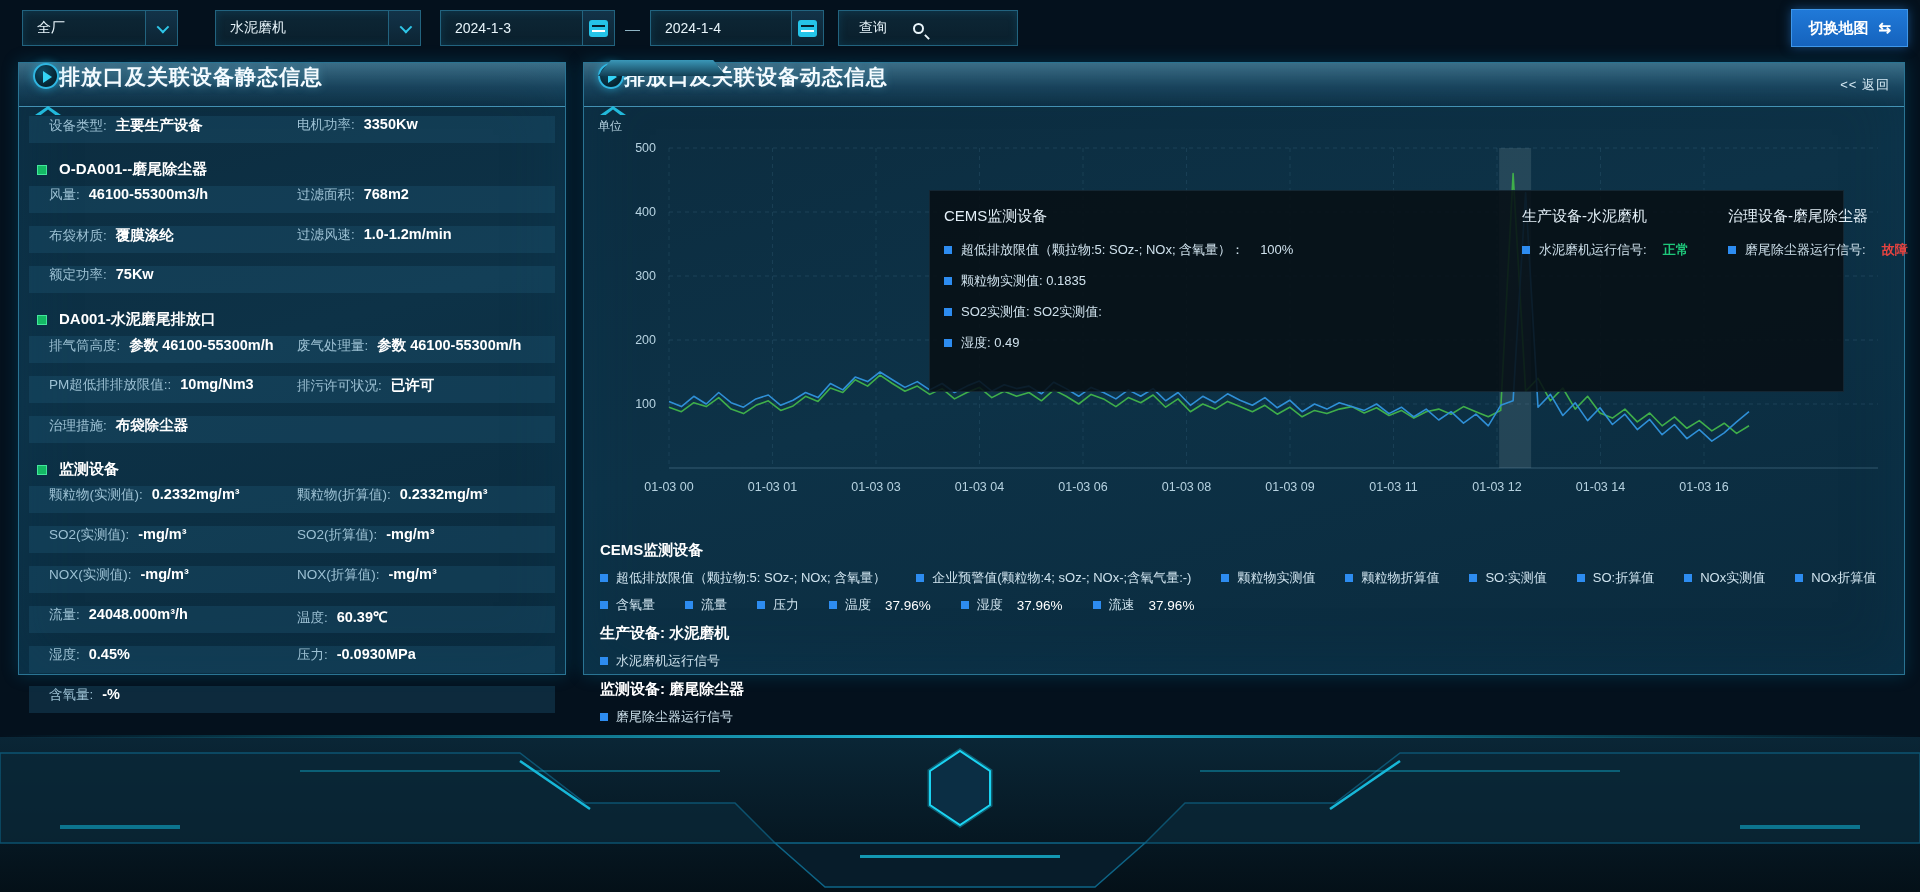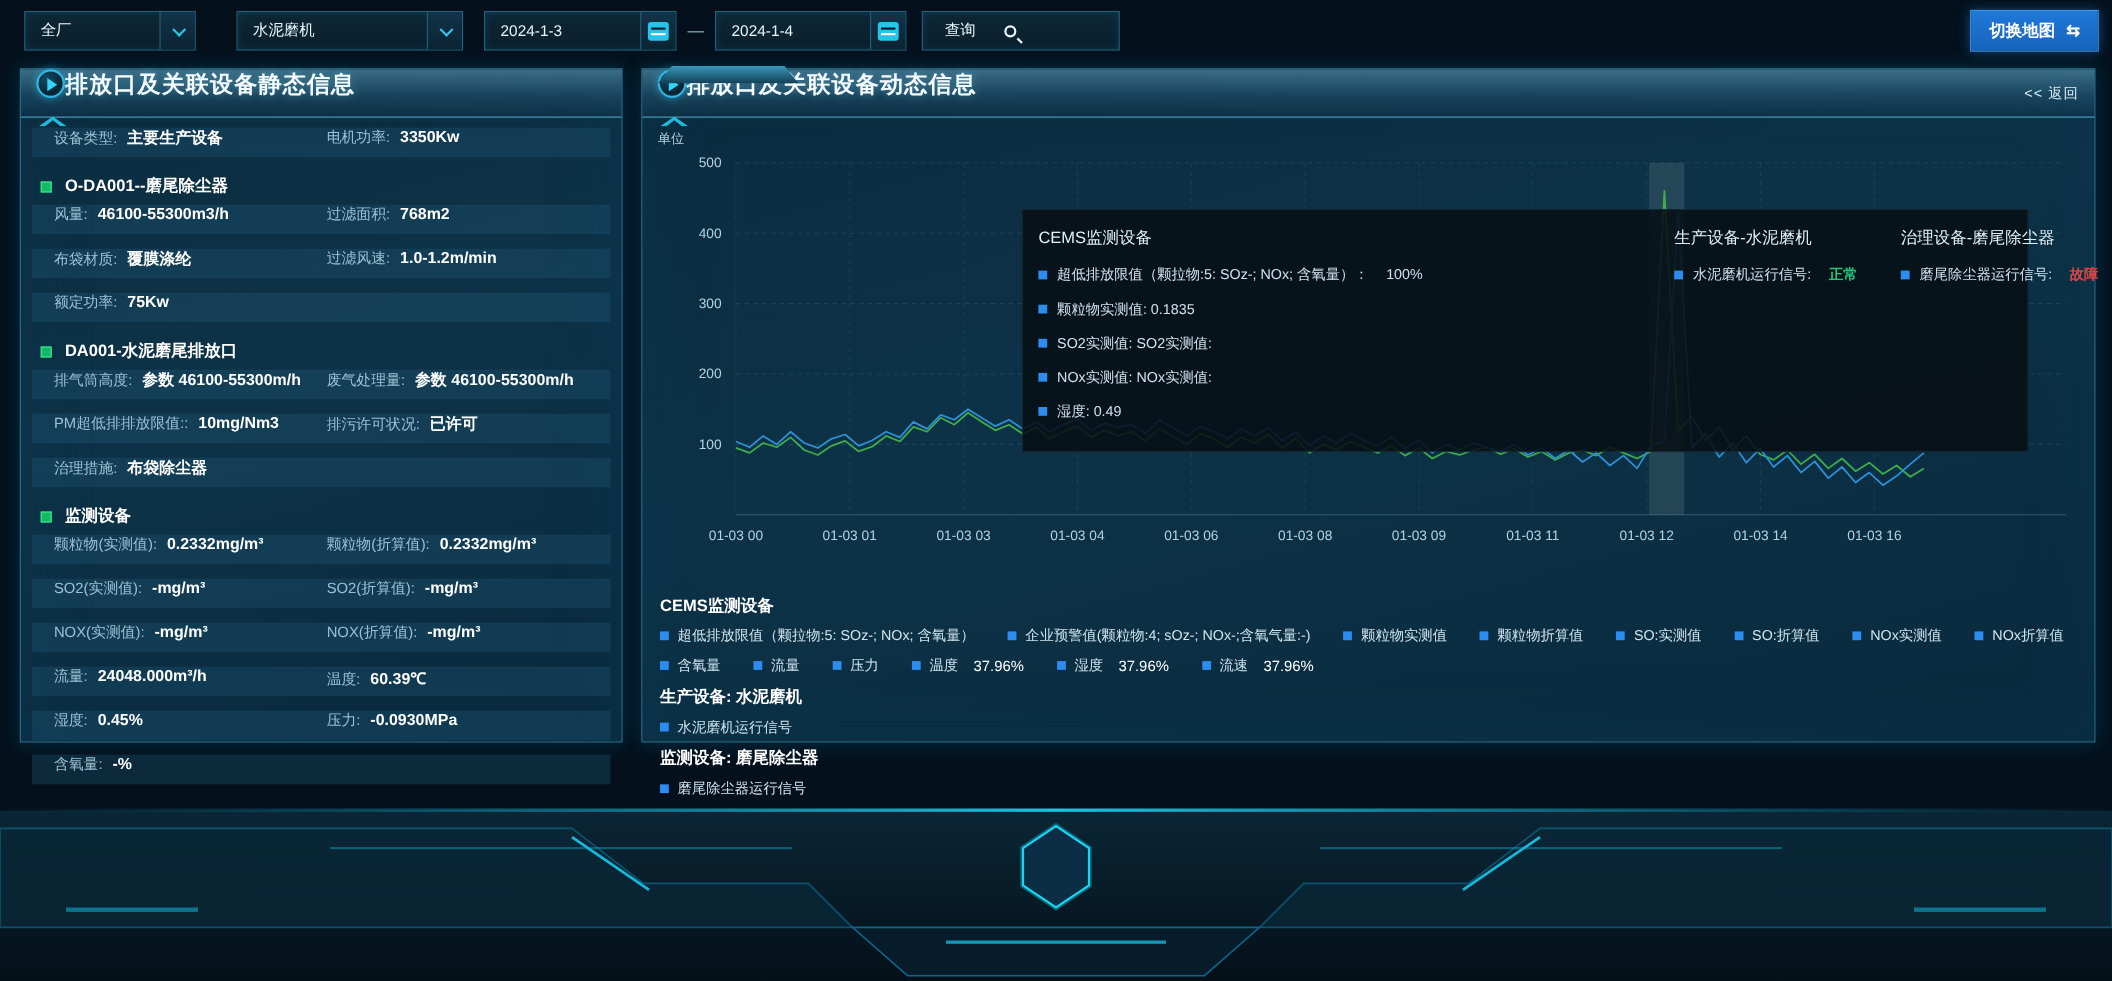--- a/index.html
+++ b/index.html
@@ -358,24 +358,20 @@
           <div class="tt-item">
             <span class="tt-mark" style="background: rgb(45, 140, 240);"></span>
             <span class="tt-label">颗粒物实测值: 0.1835</span>
           </div>
           <div class="tt-item">
             <span class="tt-mark" style="background: rgb(45, 140, 240);"></span>
             <span class="tt-label">SO2实测值: SO2实测值:</span>
           </div>
           <div class="tt-item">
             <span class="tt-mark" style="background: rgb(45, 140, 240);"></span>
-            <span class="tt-label">NOx实测值: NOx实测值:</span>
-          </div>
-          <div class="tt-item">
-            <span class="tt-mark" style="background: rgb(45, 140, 240);"></span>
             <span class="tt-label">湿度: 0.49</span>
           </div>
         </div>
         <div class="tt-col2">
           <div class="tt-title">生产设备-水泥磨机</div>
           <div class="tt-item">
             <span class="tt-mark" style="background: rgb(45, 140, 240);"></span>
             <span class="tt-label">水泥磨机运行信号:</span>
             <span class="tt-val status" style="color: rgb(30, 199, 122);">正常</span>
           </div>

